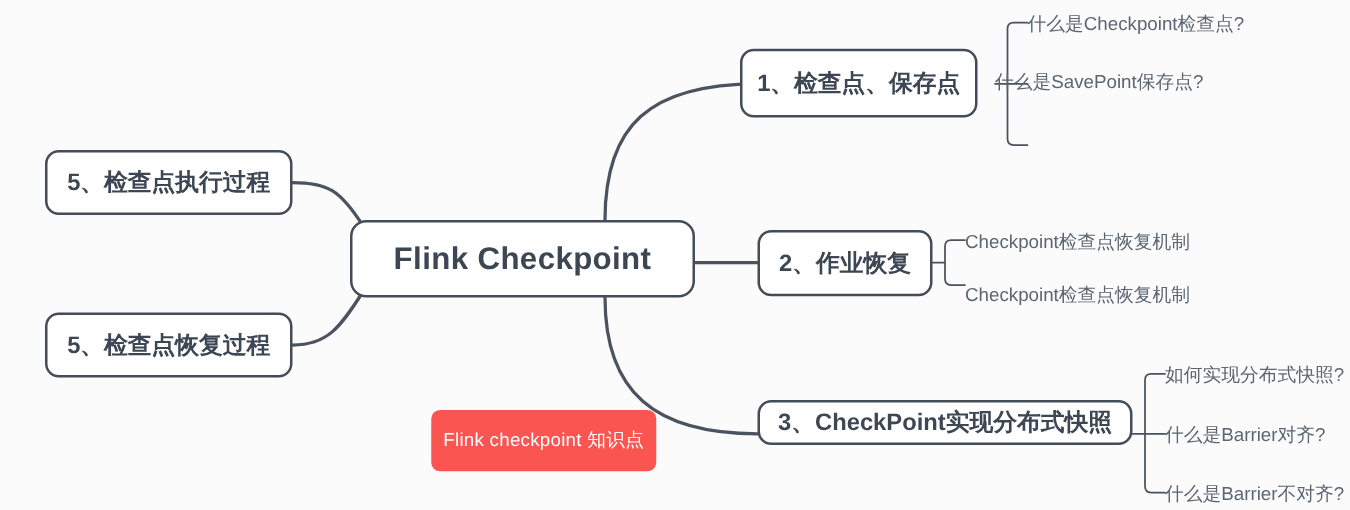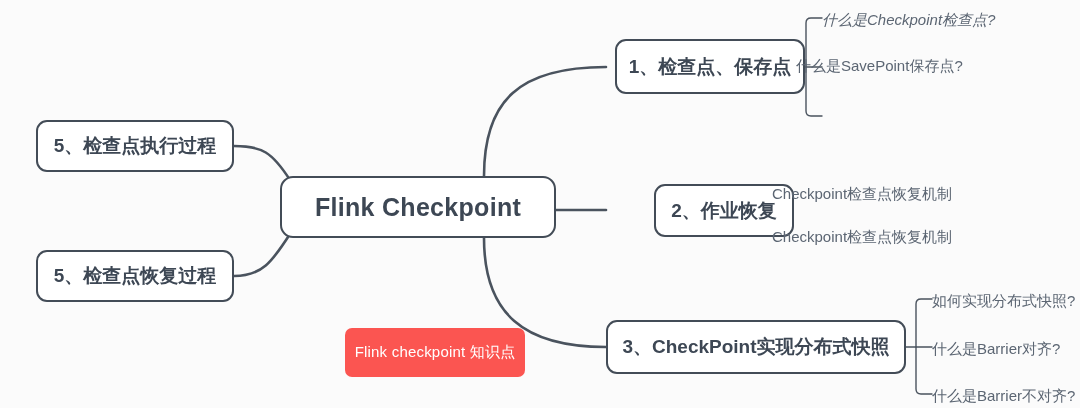--- a/index.html
+++ b/index.html
@@ -37,33 +37,32 @@
     z-index: 3;
   }
   .node-center {
     left: 280px; top: 176px;
     width: 276px; height: 62px;
     font-size: 25px;
     letter-spacing: 0.3px;
     border-radius: 13px;
   }
   .node-b1 {
-    left: 615px; top: 39px;
+    left: 592px; top: 39px;
     width: 190px; height: 55px;
     font-size: 19px;
   }
   .node-b2 {
     left: 606px; top: 184px;
     width: 140px; height: 53px;
     font-size: 19px;
-    margin-left: 48px;
   }
   .node-b3 {
     left: 606px; top: 320px;
-    width: 300px; height: 54px;
+    width: 300px; height: 36px;
     font-size: 19px;
   }
   .node-b4 {
     left: 36px; top: 120px;
     width: 198px; height: 52px;
     font-size: 19px;
   }
   .node-b5 {
     left: 36px; top: 250px;
     width: 198px; height: 52px;
@@ -125,21 +124,21 @@
     </g>
   </svg>
 
   <div class="node node-center">
     <span>Flink Checkpoint</span>
   </div>
 
   <div class="node node-b1">
     <span>1、检查点、保存点</span>
   </div>
-  <div class="leaf" style="left:822px; top:10px;font-style:italic;">
+  <div class="leaf" style="left:822px; top:10px;">
     <span>什么是Checkpoint检查点?</span>
   </div>
   <div class="leaf" style="left:796px; top:56px;">
     <span>什么是SavePoint保存点?</span>
   </div>
 
   <div class="node node-b2">
     <span>2、作业恢复</span>
   </div>
   <div class="leaf" style="left:772px; top:184px;">

